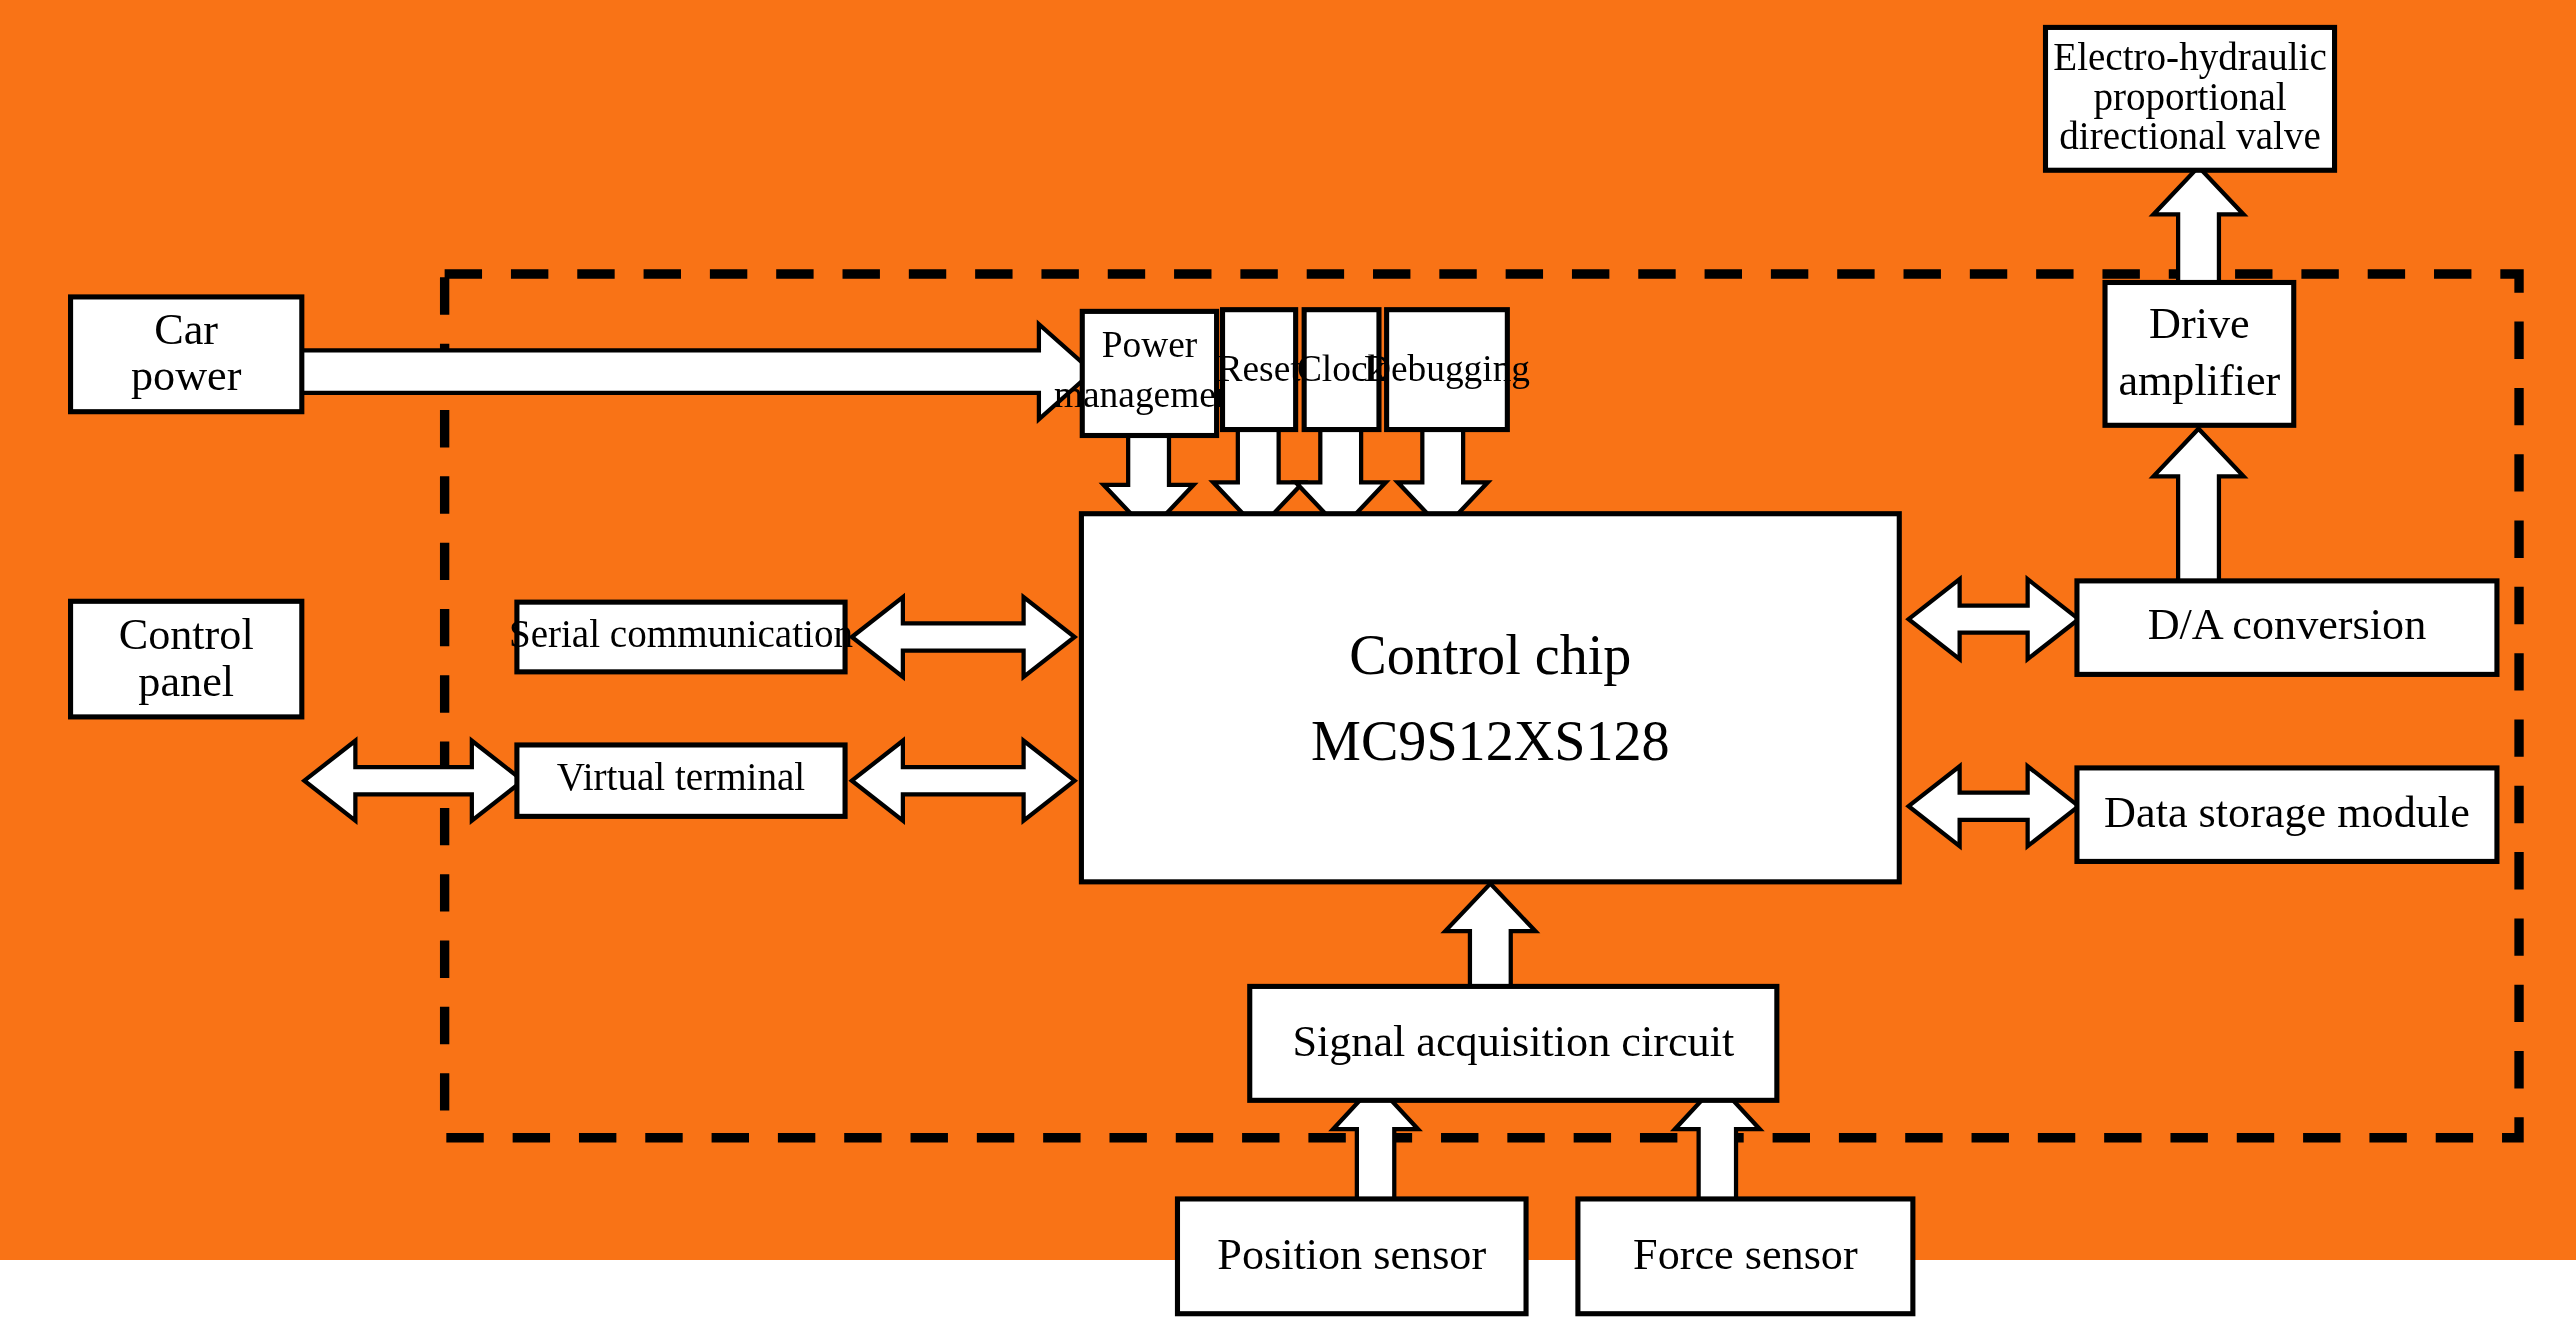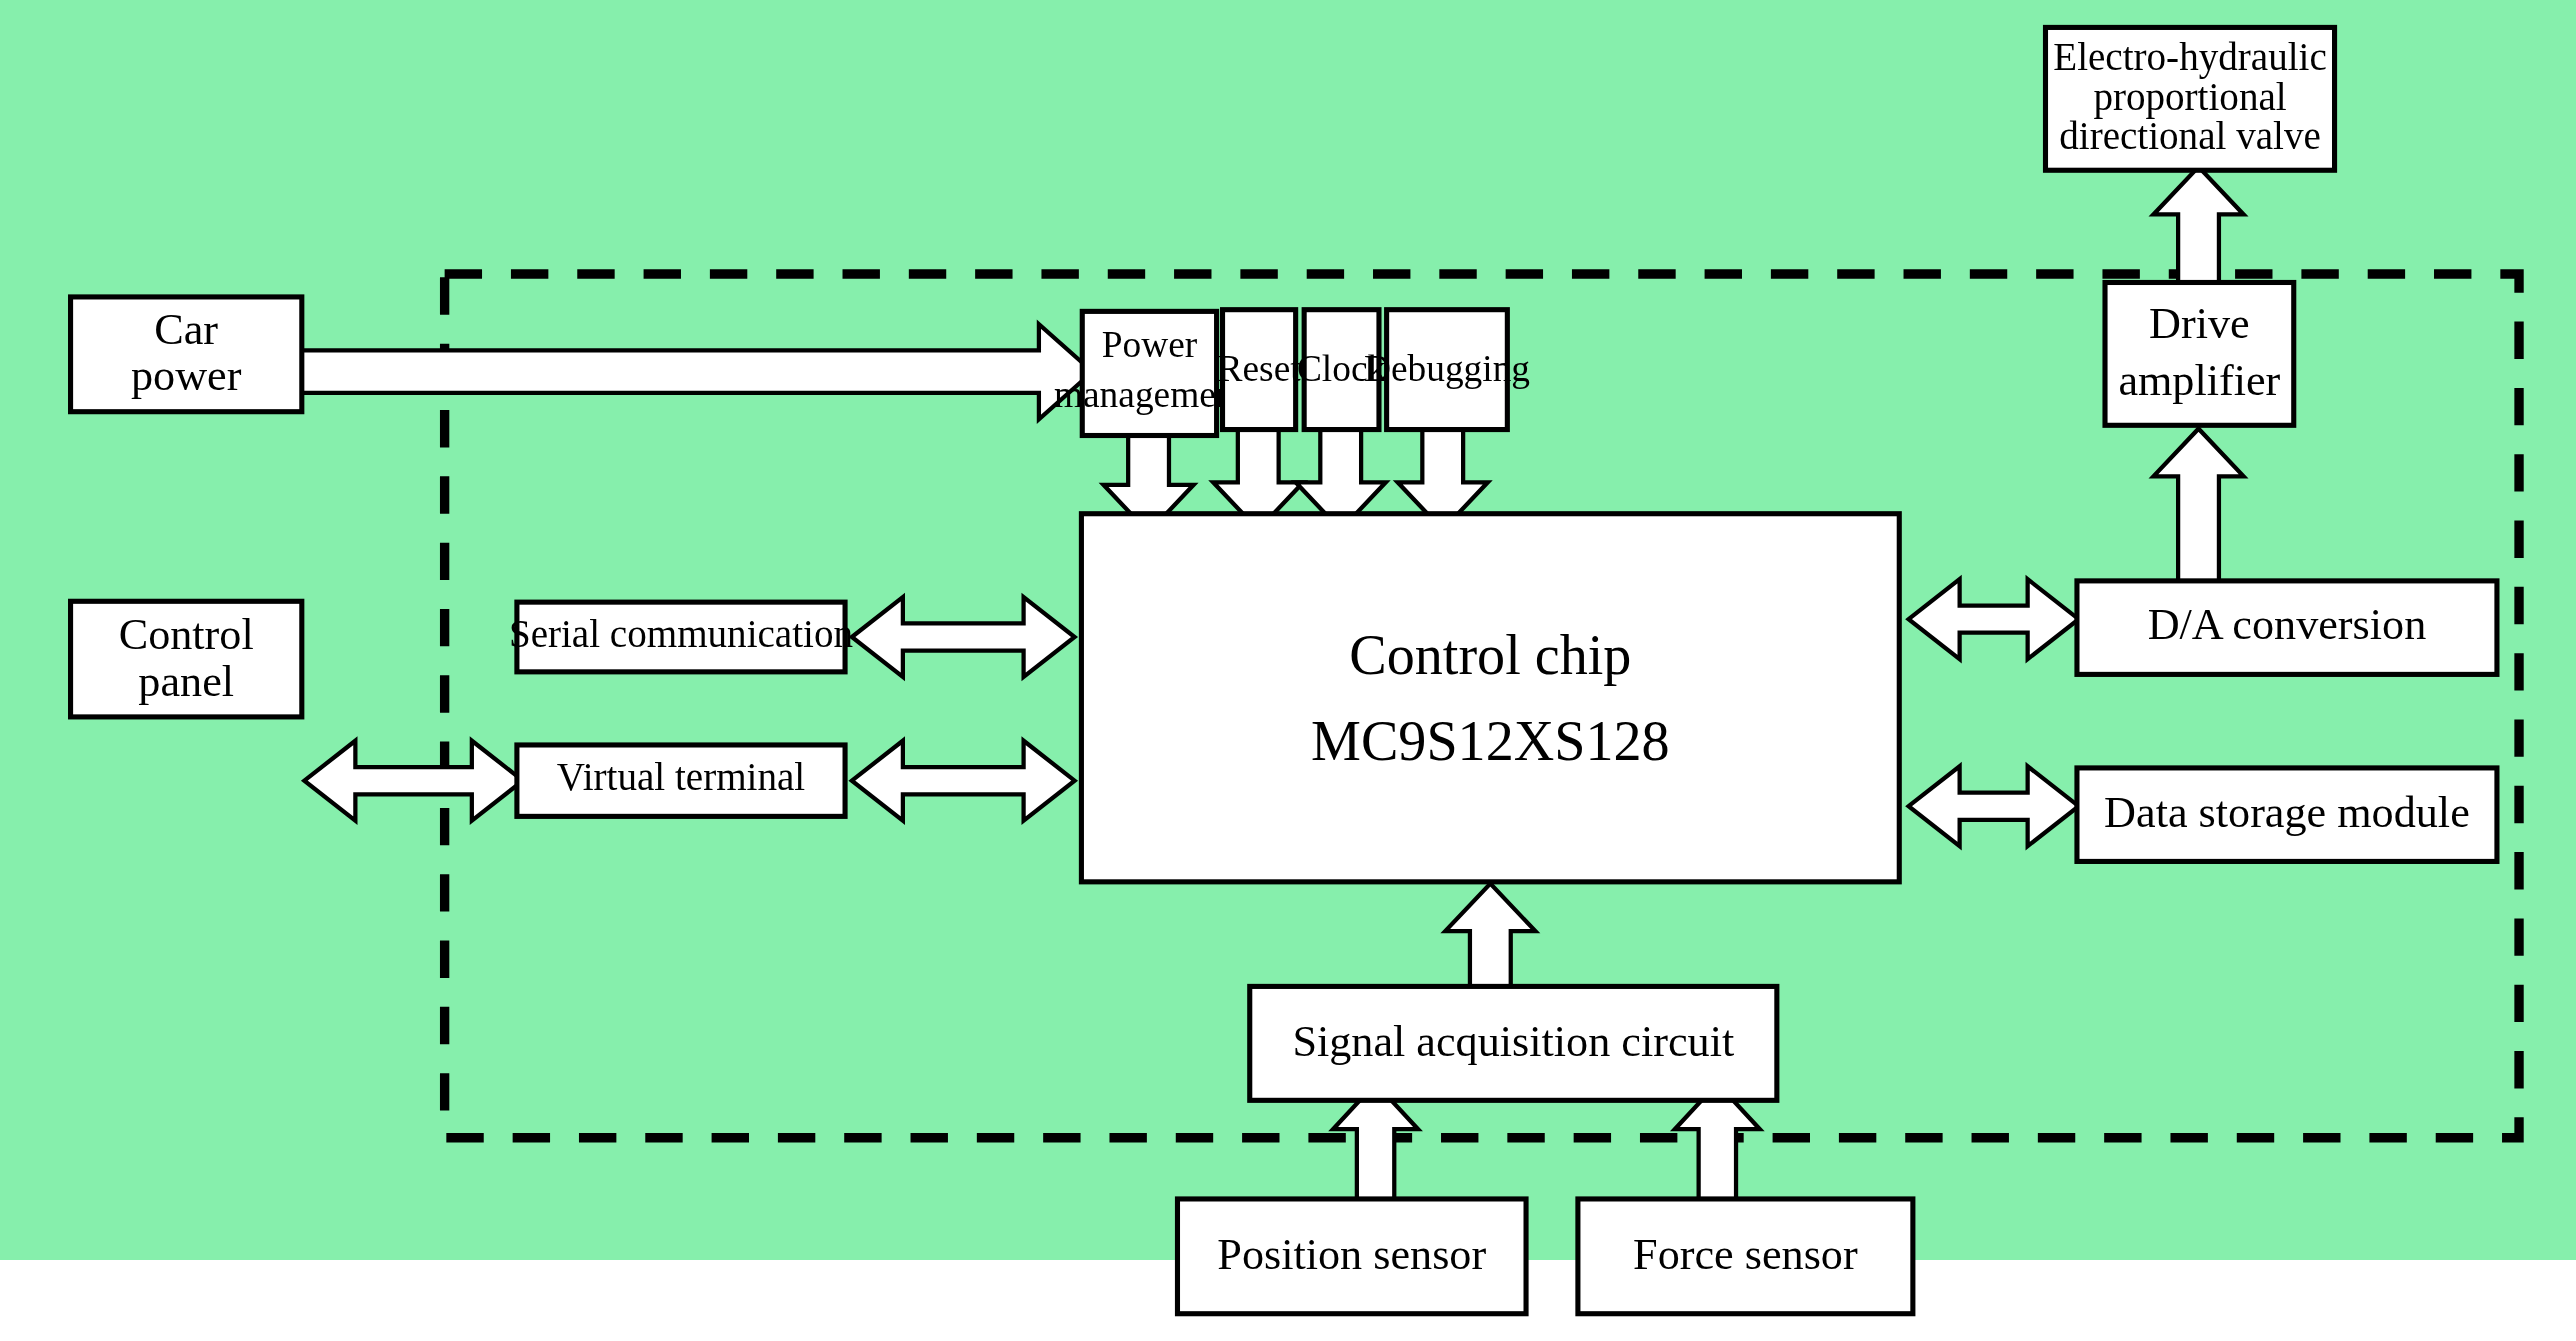--- a/index.html
+++ b/index.html
@@ -10,21 +10,21 @@
   body {
     width: 2576px;
     height: 1342px;
     overflow: hidden;
     font-family: "Liberation Serif", "DejaVu Serif", serif;
   }
   #diagram-root {
     position: relative;
     width: 2576px;
     height: 1260px;
-    background: #86efac;
+    background: #f97316;
   }
   svg.canvas {
     position: absolute;
     left: 0;
     top: 0;
     width: 2576px;
     height: 1342px;
     display: block;
   }
   .box-rect {

